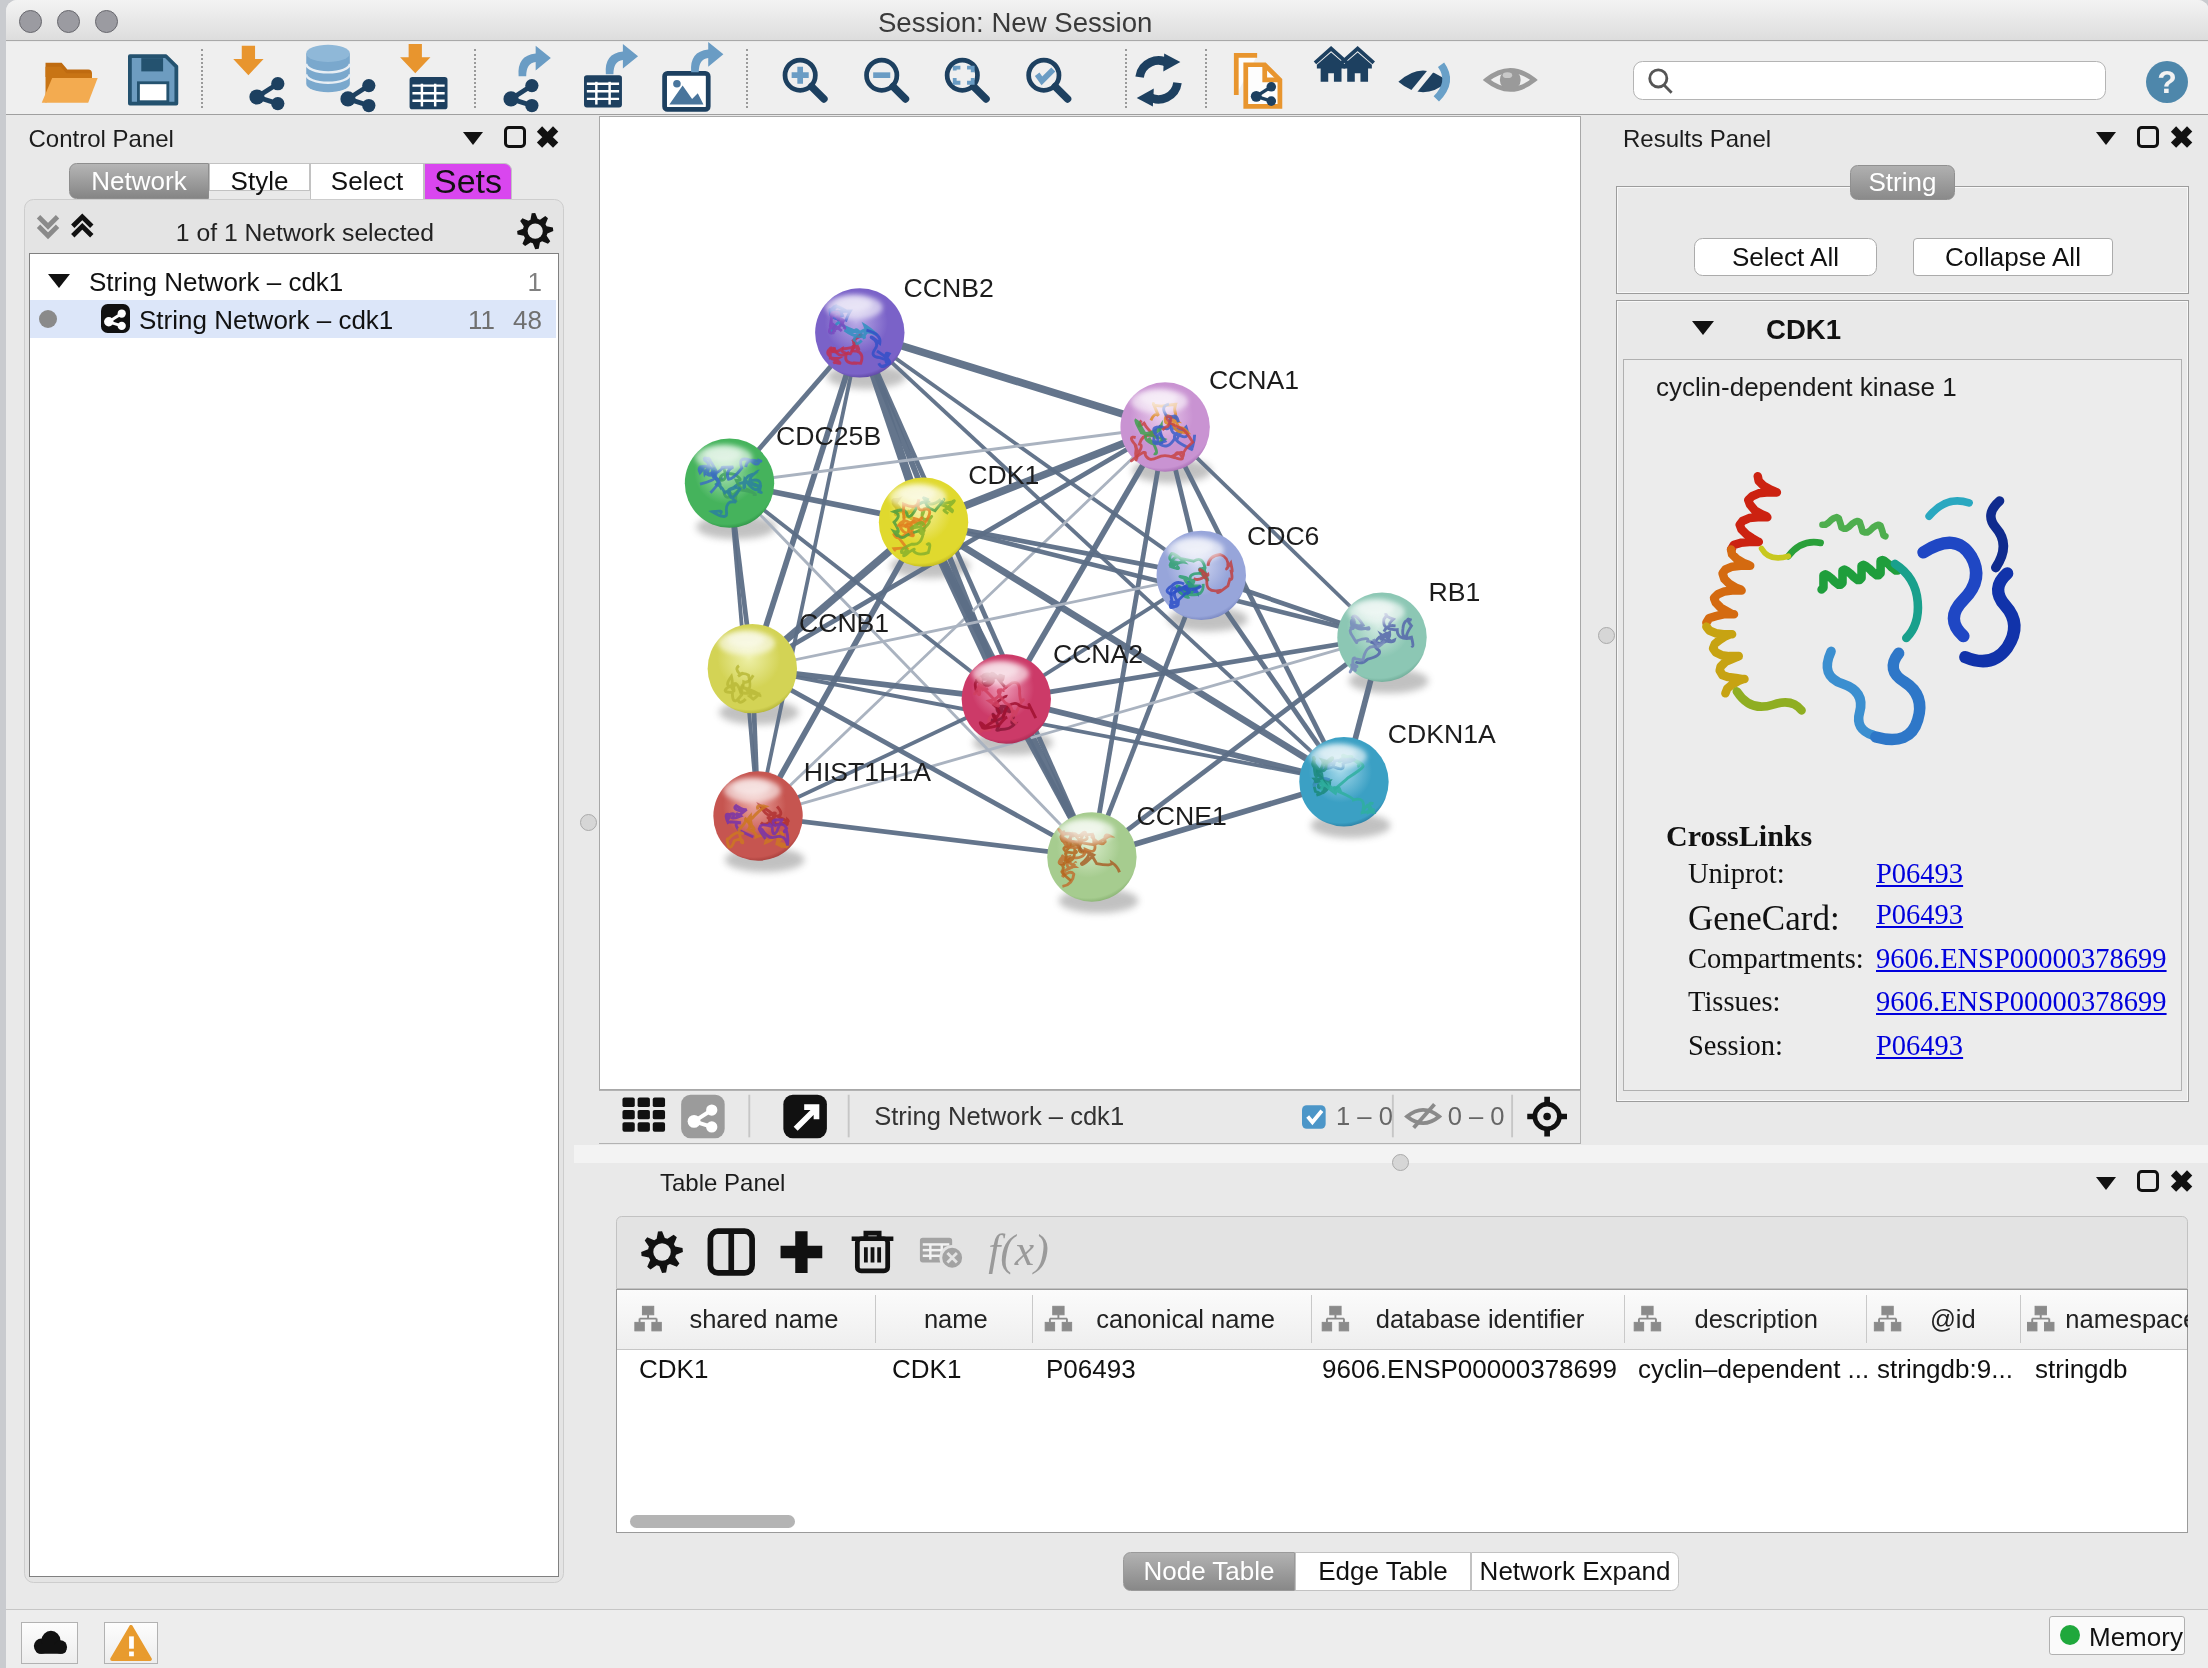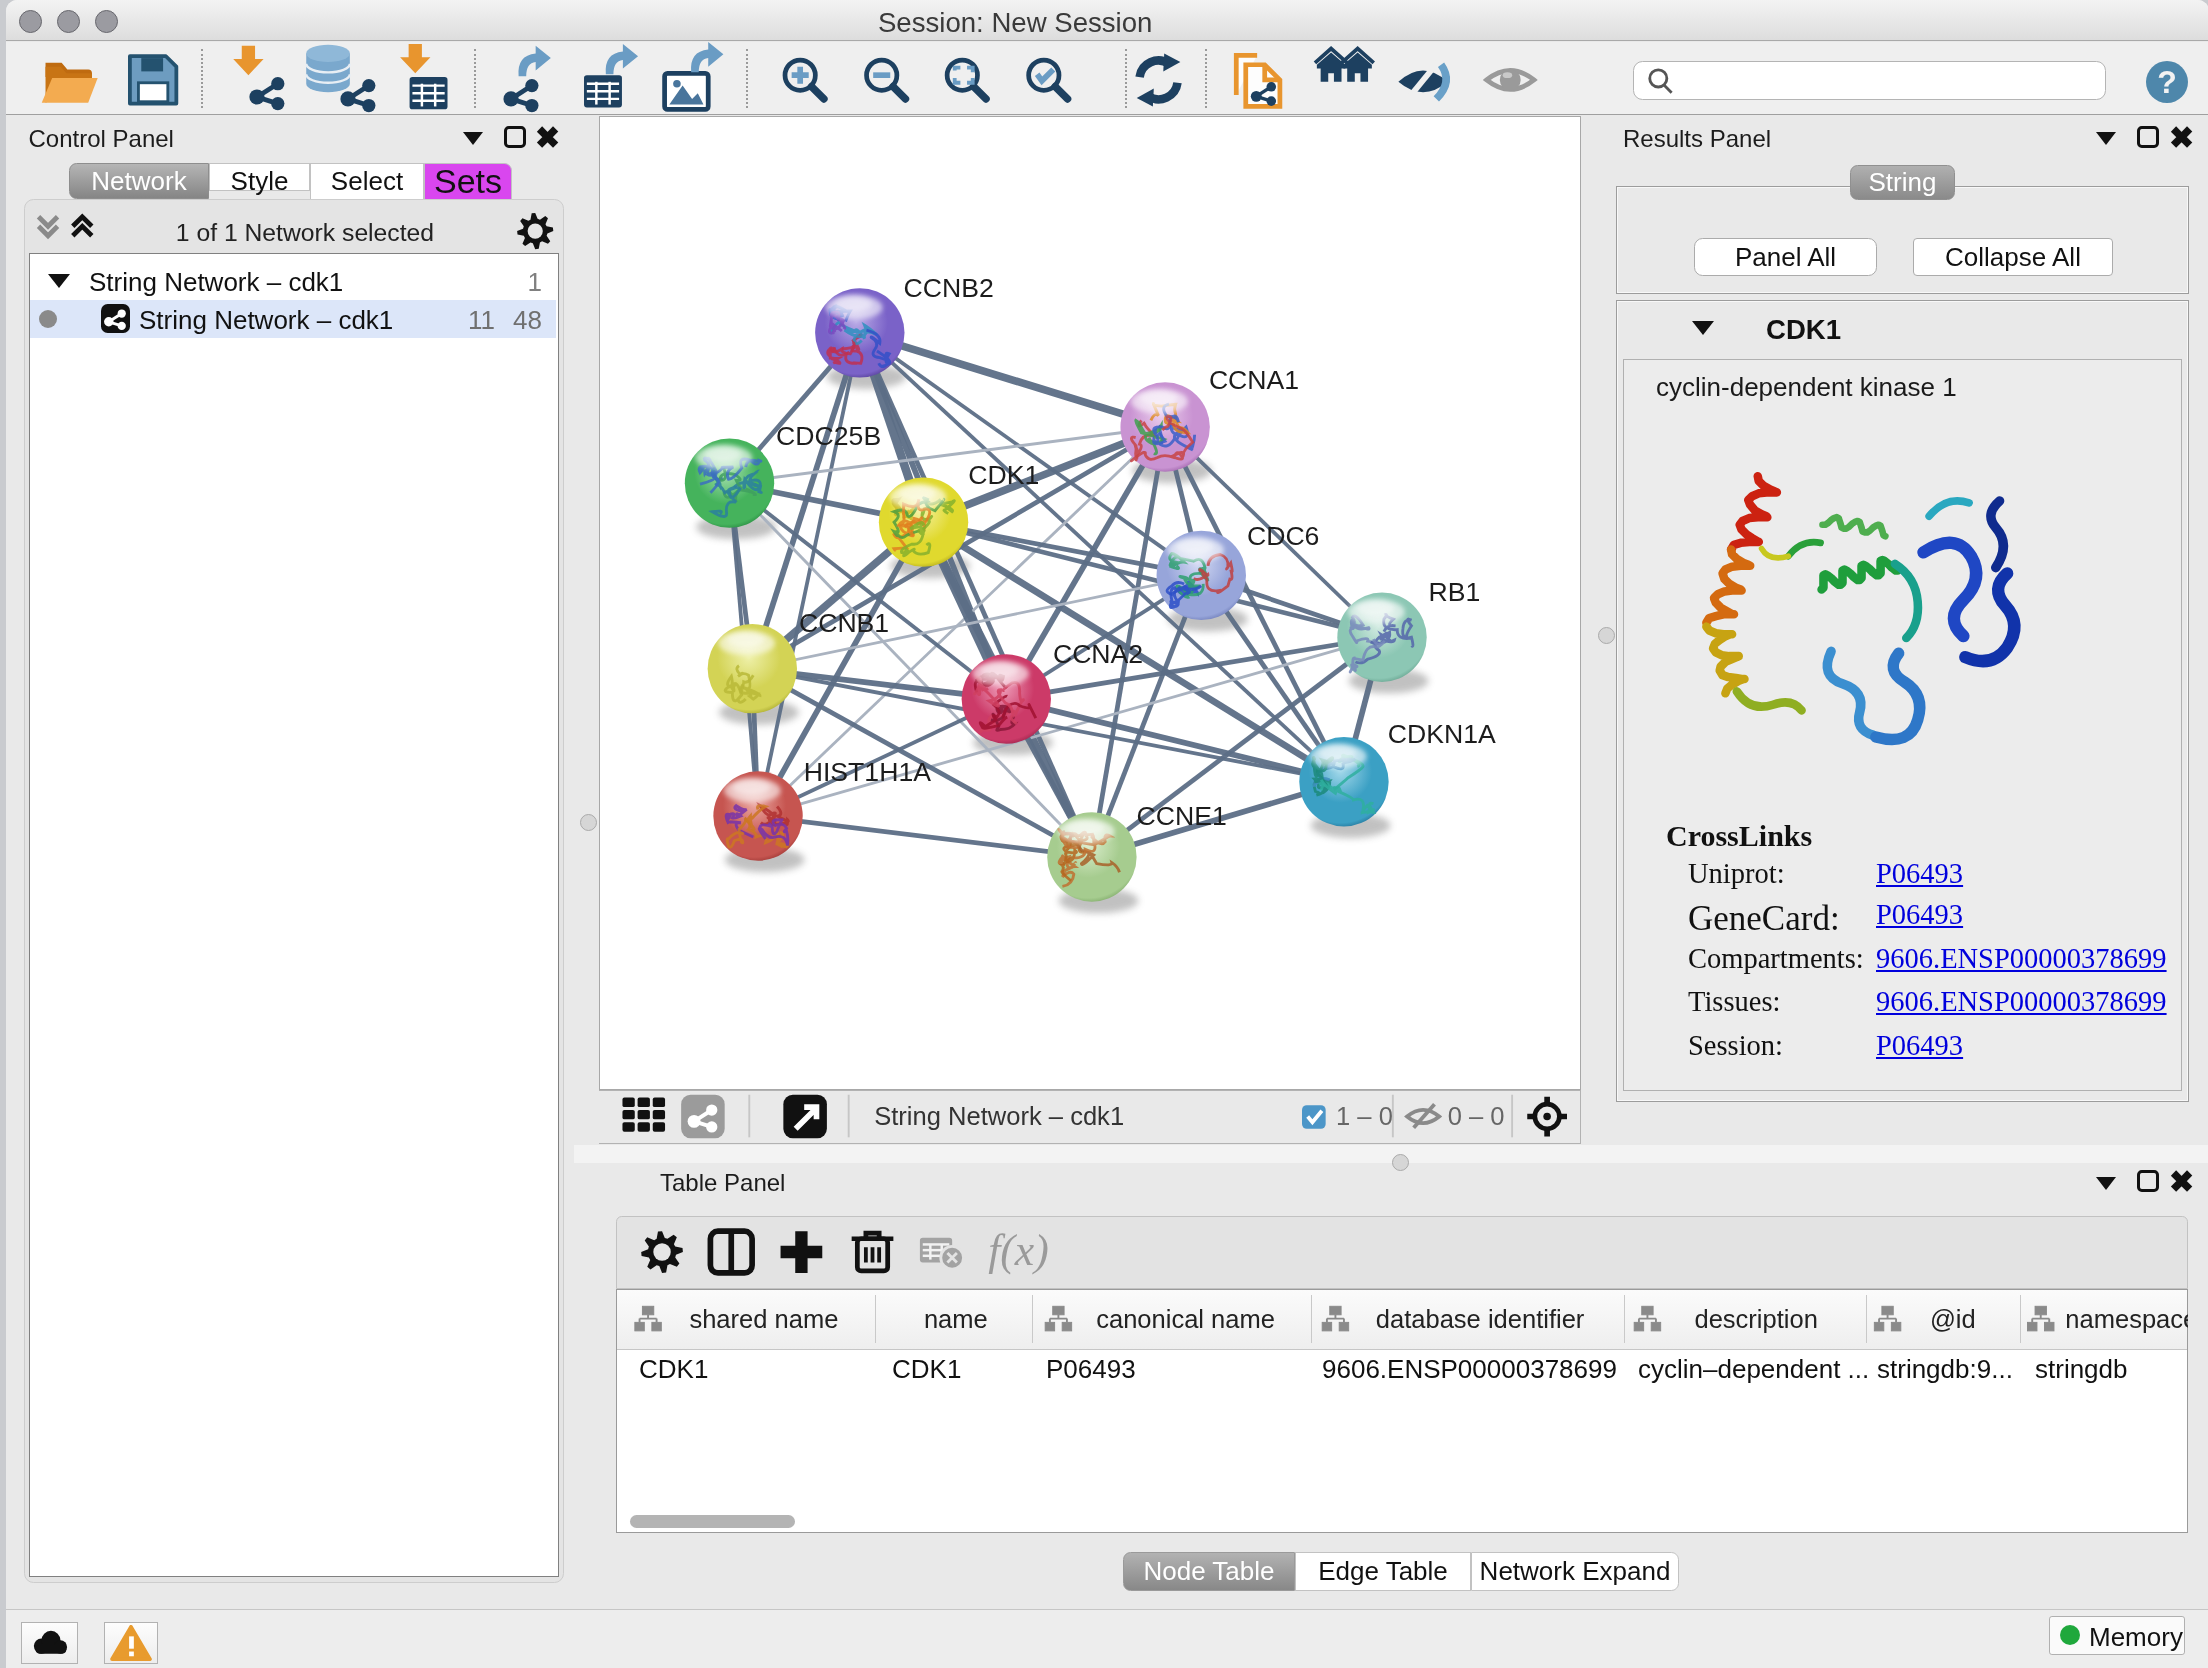--- a/index.html
+++ b/index.html
@@ -491,21 +491,21 @@
 <div class="abs" style="left:574px;top:1145px;width:1634px;height:18px;background:#f3f3f3"></div>
 <div class="abs" style="left:580px;top:814px;width:17px;height:17px;border-radius:50%;background:#d6d6d6;border:1px solid #aaa"></div>
 <div class="abs" style="left:1598px;top:627px;width:17px;height:17px;border-radius:50%;background:#d6d6d6;border:1px solid #aaa"></div>
 <div class="abs" style="left:1392px;top:1154px;width:17px;height:17px;border-radius:50%;background:#d6d6d6;border:1px solid #aaa"></div>
 <div class="abs panehdr" style="left:1623px;top:125px">Results Panel</div>
 <div class="abs" style="left:2096px;top:132px;width:0;height:0;border-left:10.5px solid transparent;border-right:10.5px solid transparent;border-top:13.3px solid #111"></div>
 <div class="abs" style="left:2137px;top:126px;width:22px;height:22px;border:3.3px solid #111;border-radius:4.8px"></div>
 <div class="abs" style="left:2169px;top:120px;font-size:30px;font-weight:bold;color:#111">✖</div>
 <div class="abs" style="left:1616px;top:186px;width:573px;height:108px;background:#e9e9e9;border:1px solid #9c9c9c;box-shadow:inset 0 0 0 1px #f8f8f8"></div>
 <div class="abs" style="left:1850px;top:165px;width:105px;height:35px;background:linear-gradient(#b0b0b0,#8a8a8a);border:1px solid #909090;border-radius:7.6px;color:#fff;font-size:26px;text-align:center;line-height:33px;z-index:5">String</div>
-<div class="abs" style="left:1694px;top:238px;width:183px;height:38px;background:#fff;border:1px solid #ababab;border-radius:8.6px;font-size:26px;color:#111;text-align:center;line-height:36px">Panel All</div>
+<div class="abs" style="left:1694px;top:238px;width:183px;height:38px;background:#fff;border:1px solid #ababab;border-radius:8.6px;font-size:26px;color:#111;text-align:center;line-height:36px">Select All</div>
 <div class="abs" style="left:1913px;top:238px;width:200px;height:38px;background:#fff;border:1px solid #ababab;border-radius:4px;font-size:26px;color:#111;text-align:center;line-height:36px">Collapse All</div>
 <div class="abs" style="left:1616px;top:300px;width:573px;height:802px;background:#e9e9e9;border:1px solid #9c9c9c;box-shadow:inset 0 0 0 1px #f8f8f8"></div>
 <div class="abs" style="left:1692px;top:321px;width:0;height:0;border-left:11.4px solid transparent;border-right:11.4px solid transparent;border-top:14.3px solid #111"></div>
 <div class="abs" style="left:1766px;top:314px;font-size:27.6px;font-weight:bold;color:#111">CDK1</div>
 <div class="abs" style="left:1623px;top:359px;width:559px;height:732px;background:#ececec;border:1px solid #b0b0b0"></div>
 <div class="abs" style="left:1656px;top:372px;font-size:26px;color:#1a1a1a">cyclin-dependent kinase 1</div>
 <svg style="position:absolute;left:1674px;top:461px" width="357" height="297" viewBox="0 0 375 312">
     <g fill="none" stroke-linecap="round">
       <path d="M88,16 L89,21 L94,26 L101,30 L106,32 L108,33 L104,33 L97,33 L89,34 L82,37 L78,41 L80,46 L85,52 L92,56 L97,58 L98,59 L95,59 L88,59 L79,60 L72,63 L69,67 L71,72 L76,77 L82,81 L87,84 L89,85 L86,85 L79,85 L70,86 L63,88 L60,93" fill="none" stroke="#cc2211" stroke-width="9" stroke-linejoin="round"></path>
       <path d="M60,93 L61,98 L66,103 L73,107 L78,109 L80,110 L77,110 L70,110 L61,111 L54,114 L51,118 L53,124 L58,129 L65,133 L70,135 L71,136 L68,136 L61,136 L53,137 L46,140 L42,144 L44,149 L49,154 L56,158 L61,161 L63,161 L59,161 L52,161 L44,163 L37,165 L34,170" fill="none" stroke="#d46a10" stroke-width="9" stroke-linejoin="round"></path>

